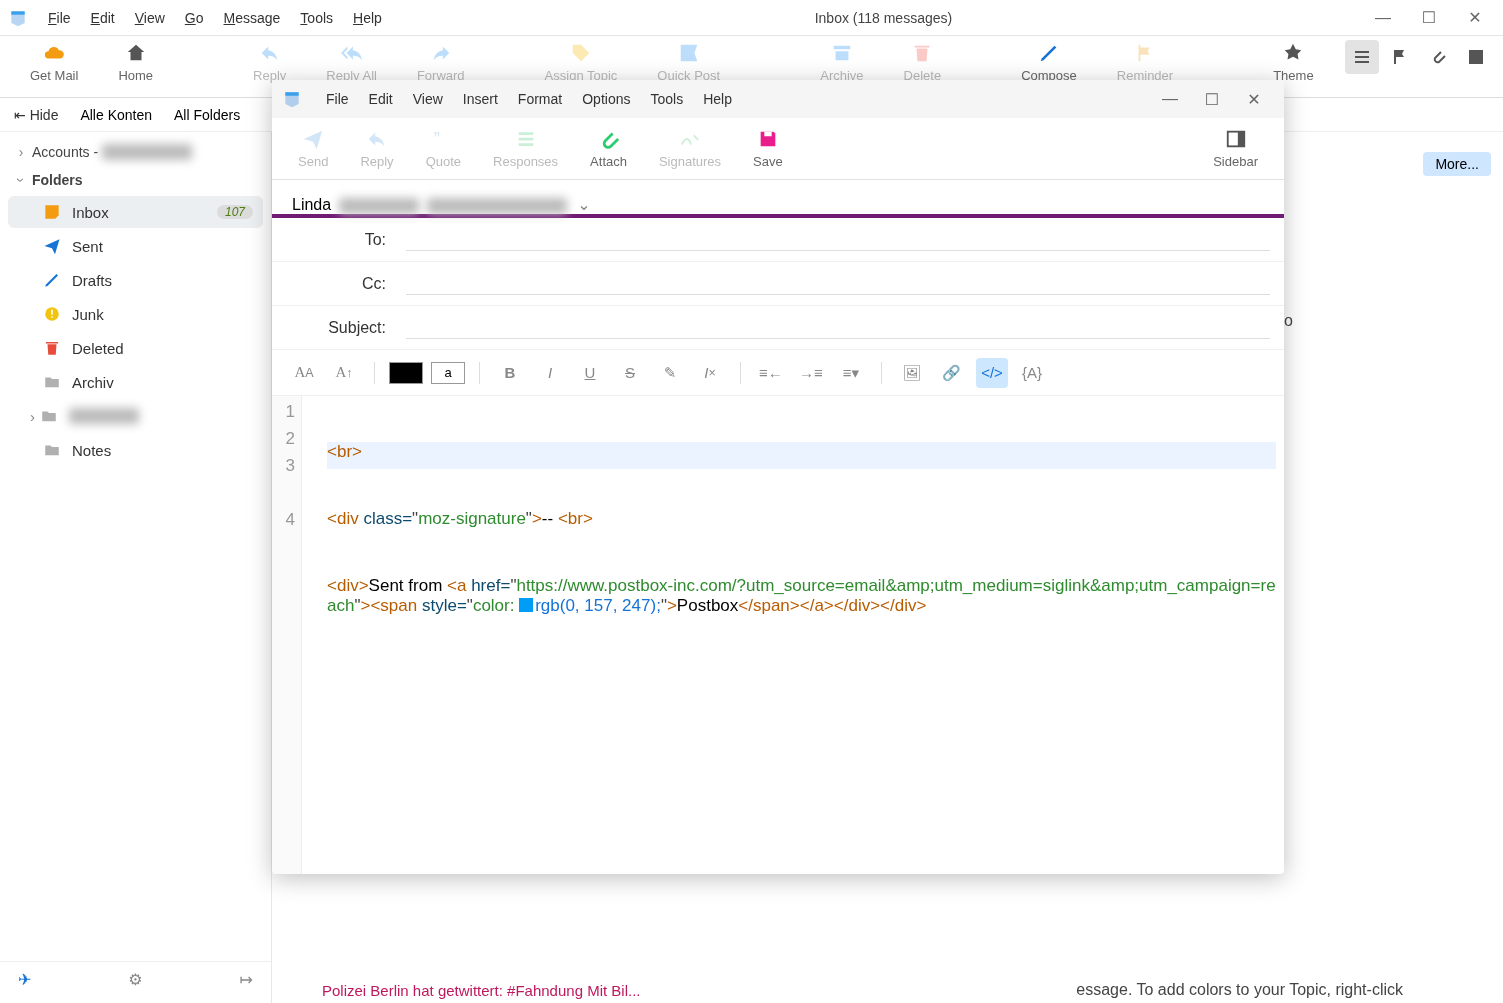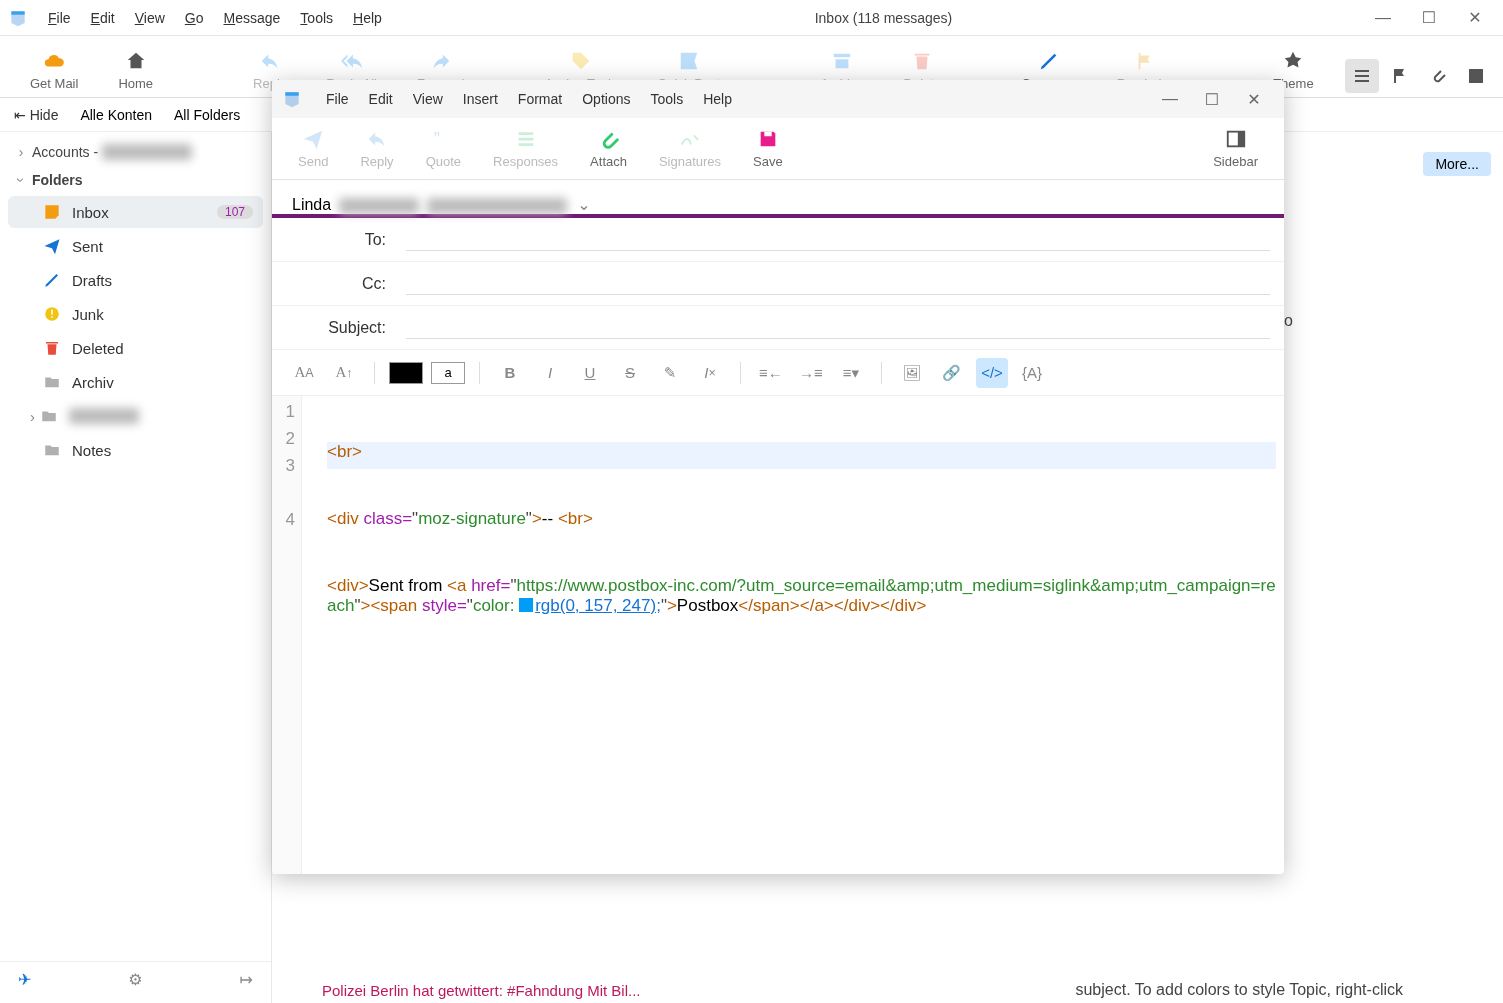--- a/index.html
+++ b/index.html
@@ -8,41 +8,41 @@
   
   .main-menubar { display: flex; align-items: center; height: 36px; padding: 0 8px; border-bottom: 1px solid #e5e5e5; }
   .main-menubar .logo { width: 20px; height: 20px; margin-right: 10px; }
   .main-menubar .menuitem { padding: 4px 10px; font-size: 14px; color: #333; cursor: default; }
   .main-menubar .menuitem .ul { text-decoration: underline; }
   .main-title { flex: 1; text-align: center; font-size: 14px; color: #444; }
   .win-controls { display: flex; gap: 30px; padding-right: 12px; }
   .win-controls .ctl { width: 16px; height: 16px; display: flex; align-items: center; justify-content: center; color: #666; }
 
   
-  .main-toolbar { display: flex; align-items: flex-end; height: 62px; padding: 4px 10px; border-bottom: 1px solid #ddd; }
+  .main-toolbar { display: flex; align-items: flex-start; height: 62px; padding: 4px 10px; border-bottom: 1px solid #ddd; }
   .tb-btn { display: flex; flex-direction: column; align-items: center; padding: 2px 20px; font-size: 13px; color: #666; }
   .tb-btn .ico { width: 22px; height: 22px; margin-bottom: 4px; }
   .tb-btn.disabled { opacity: .45; }
   .main-toolbar .right { margin-left: auto; display: flex; gap: 4px; }
   .sq { width: 34px; height: 34px; border-radius: 4px; display: flex; align-items: center; justify-content: center; }
   .sq.active { background: #e3e3e3; }
 
   
   .secondary-bar { display: flex; align-items: center; height: 34px; padding: 0 14px; gap: 22px; font-size: 14px; border-bottom: 1px solid #eee; }
   .secondary-bar .hide { color: #333; }
 
   
   .layout { display: flex; height: calc(100% - 132px); }
   .sidebar { width: 272px; border-right: 1px solid #e8e8e8; padding-top: 6px; position: relative; }
   .side-head { display: flex; align-items: center; padding: 6px 14px; font-size: 14px; color: #444; }
   .side-head .chev { width: 14px; text-align: center; color: #888; margin-right: 4px; }
   .side-folder { display: flex; align-items: center; padding: 6px 10px 6px 34px; font-size: 15px; color: #333; border-radius: 6px; margin: 2px 8px; }
   .side-folder.selected { background: #eceff1; }
   .side-folder .fico { width: 20px; height: 20px; margin-right: 10px; display: flex; align-items: center; justify-content: center; }
-  .side-folder .count { margin-left: auto; background: #dcdcdc; border-radius: 10px; padding: 0 8px; font-size: 12px; color: #a21caf; }
+  .side-folder .count { margin-left: auto; background: #dcdcdc; border-radius: 10px; padding: 0 8px; font-size: 12px; color: #4d7c0f; font-style: italic; }
   .sidebar-bottom { position: absolute; bottom: 6px; left: 0; right: 0; display: flex; justify-content: space-between; padding: 8px 18px; border-top: 1px solid #eee; }
 
   
   .content { flex: 1; position: relative; }
   .content .snippet1 { position: absolute; right: 210px; top: 180px; font-size: 16px; color: #444; }
   .content .snippet2 { position: absolute; left: 50px; bottom: 4px; font-size: 15px; color: #be185d; }
   .content .snippet3 { position: absolute; right: 100px; bottom: 4px; font-size: 16px; color: #444; }
   .content .more-btn { position: absolute; right: 12px; top: 20px; background: #cfe6ff; padding: 4px 12px; border-radius: 4px; font-size: 14px; }
   .blur { filter: blur(5px); background: #bbb; display: inline-block; height: 16px; border-radius: 2px; }
 
@@ -66,24 +66,24 @@
   .c-format .sep { width: 1px; height: 22px; background: #ddd; margin: 0 6px; }
   .color-swatch { width: 34px; height: 22px; background: #000; border: 1px solid #999; }
   .hl-swatch  { width: 34px; height: 22px; background: #fff; border: 1px solid #999; display: flex; align-items: center; justify-content: center; font-size: 13px; }
   .editor { flex: 1; display: flex; font-family: Consolas, monospace; font-size: 17px; overflow: auto; }
   .gutter { width: 30px; background: #fafafa; text-align: right; padding: 6px 6px 0 0; color: #999; border-right: 1px solid #eee; }
   .gutter div { height: 27px; }
   .code { flex: 1; padding: 6px 8px; white-space: pre-wrap; word-break: break-all; }
   .code .line { min-height: 27px; margin-left: 17px; }
   .code .line.hl { background: #eaf3ff; }
   .t-tag  { color: #b85c00; }
-  .t-attr { color: #a21caf; }
+  .t-attr { color: #0c4a6e; }
   .t-str  { color: #2e8b2e; }
   .t-punc { color: #444; }
-  .t-col  { color: #1573d6; text-decoration: underline; }
+  .t-col  { color: #1573d6; }
   .sw { display: inline-block; width: 14px; height: 14px; margin: 0 2px -1px 0; }
 </style>
 </head>
 <body>
 
 <div class="main-menubar">
   <svg class="logo" viewBox="0 0 24 24">
       <path fill="#1573d6" d="M4 4h16v14l-8 4-8-4z" opacity=".3"></path>
       <path fill="#39a0ed" d="M4 4h16v4H4z"></path>
     </svg>
@@ -295,21 +295,21 @@
       <span style="color:#1573d6">✈</span>
       <span style="color:#888">⚙</span>
       <span style="color:#888">↦</span>
     </div>
   </div>
 
   <div class="content">
     <div class="more-btn">More...</div>
     <div class="snippet1">to</div>
     <div class="snippet2">Polizei Berlin hat getwittert: #Fahndung Mit Bil...</div>
-    <div class="snippet3">subject. To add colors to style Topic, right-click</div>
+    <div class="snippet3">essage. To add colors to your Topic, right-click</div>
   </div>
 </div>
 
 <div class="compose">
   <div class="c-menubar">
     <svg class="logo" viewBox="0 0 24 24">
         <path fill="#1573d6" d="M4 4h16v14l-8 4-8-4z" opacity=".3"></path>
         <path fill="#39a0ed" d="M4 4h16v4H4z"></path>
       </svg>
     <div class="menuitem"><span class="ul">F</span>ile</div>

